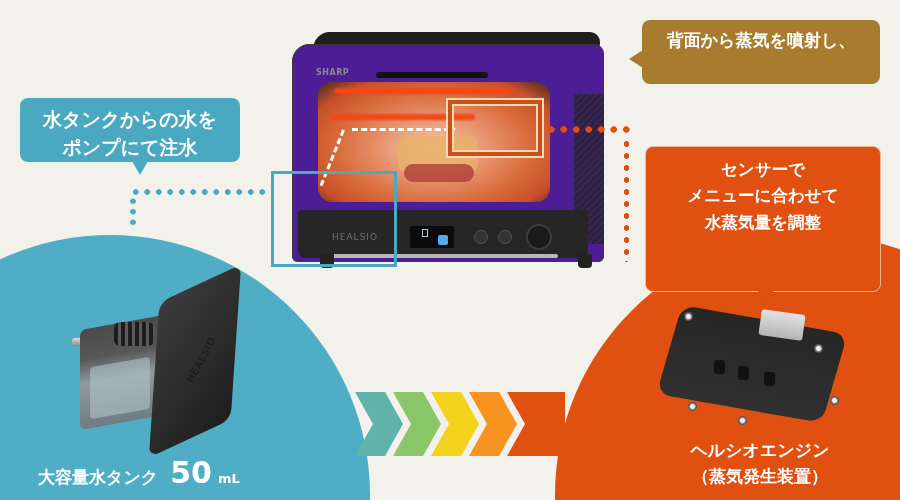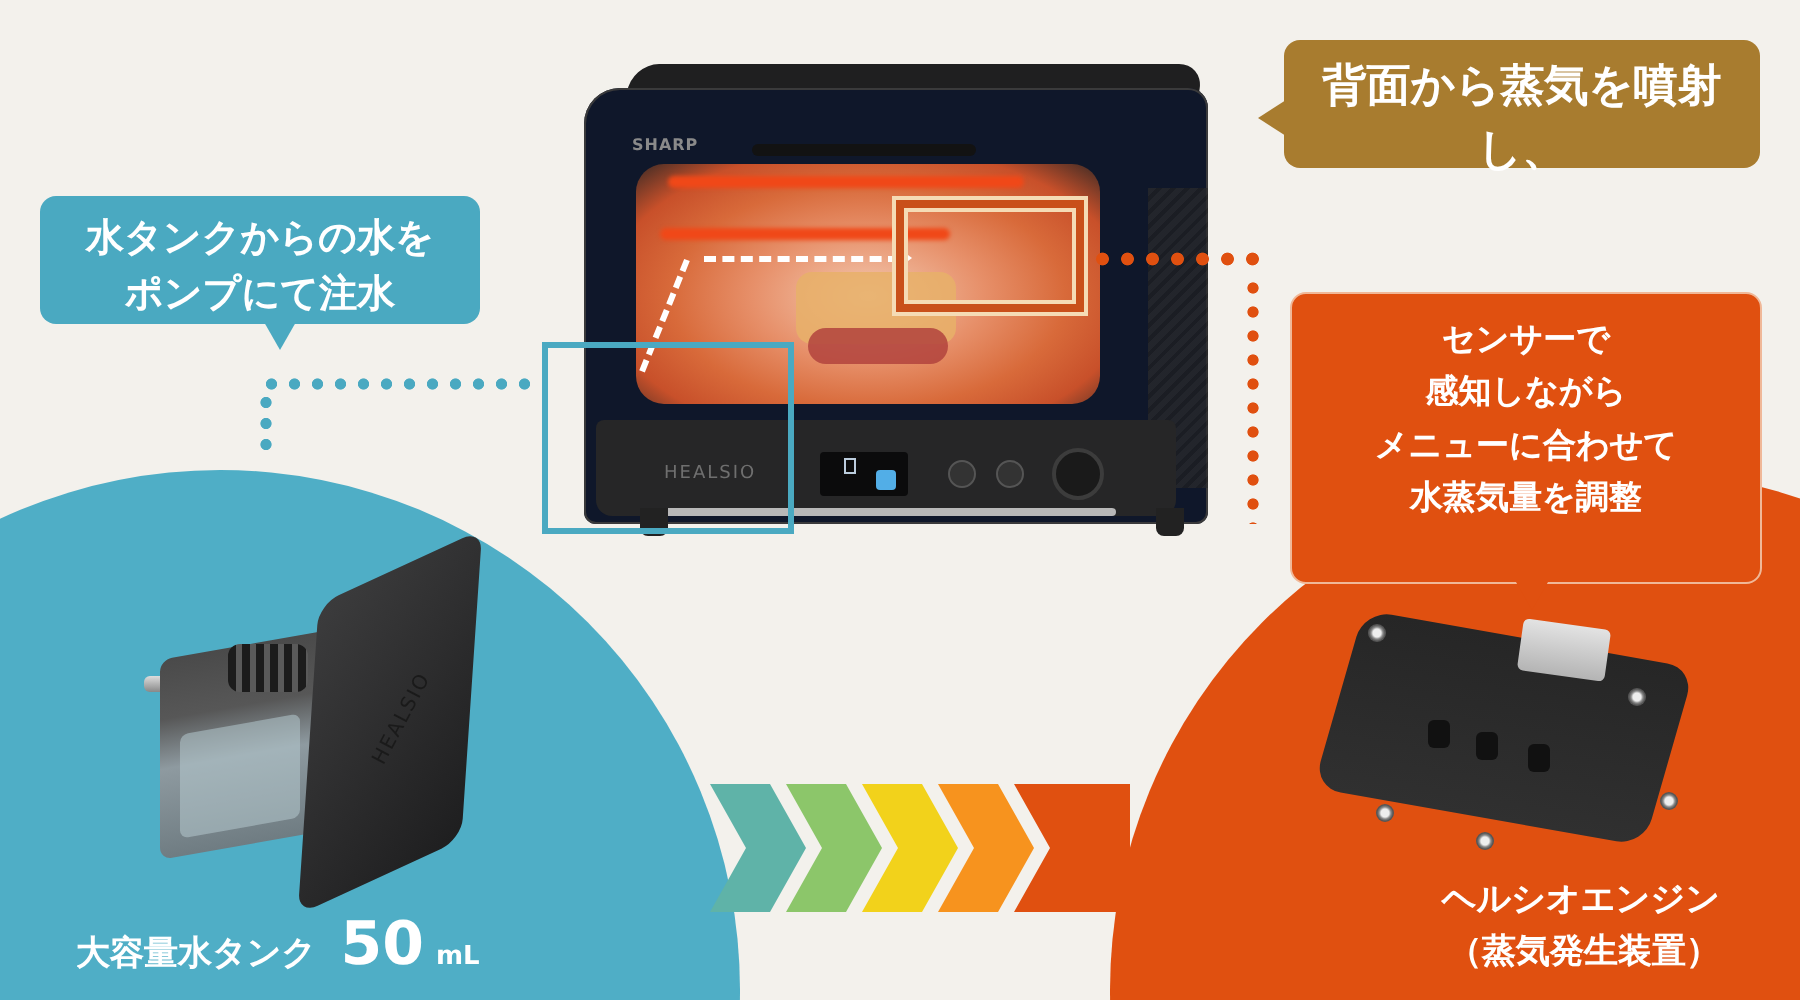--- a/index.html
+++ b/index.html
@@ -8,36 +8,36 @@
 
   
   .blob-left { position: absolute; left: -150px; top: 235px; width: 520px; height: 520px; border-radius: 50%; background: #4faec6; }
   .blob-right { position: absolute; left: 555px; top: 235px; width: 520px; height: 520px; border-radius: 50%; background: #e05010; }
 
   
   .chevrons { position: absolute; left: 355px; top: 392px; width: 210px; height: 64px; }
 
   
   .bubble { position: absolute; color: #fff; font-weight: bold; text-align: center; border-radius: 8px; line-height: 1.45; }
-  .bubble-gold { left: 642px; top: 20px; width: 238px; height: 64px; background: #a87c2f; font-size: 22px; padding-top: 8px; }
+  .bubble-gold { left: 642px; top: 20px; width: 238px; height: 64px; background: #a87c2f; font-size: 17px; padding-top: 8px; }
   .bubble-gold::before { content: ""; position: absolute; left: -13px; top: 30px; border-top: 9px solid transparent; border-bottom: 9px solid transparent; border-right: 14px solid #a87c2f; }
   .bubble-blue { left: 20px; top: 98px; width: 220px; height: 64px; background: #4aa9c1; font-size: 19px; padding-top: 8px; }
   .bubble-blue::after { content: ""; position: absolute; left: 112px; bottom: -13px; border-left: 8px solid transparent; border-right: 8px solid transparent; border-top: 14px solid #4aa9c1; }
   .bubble-orange { left: 645px; top: 146px; width: 236px; height: 146px; background: #e05010; border: 1px solid #f0b898; font-size: 16.5px; padding-top: 10px; line-height: 1.6; }
   .bubble-orange::after { content: ""; position: absolute; left: 112px; bottom: -14px; border-left: 8px solid transparent; border-right: 8px solid transparent; border-top: 14px solid #e05010; }
 
   
   .dots-blue-h { position: absolute; left: 130px; top: 189px; width: 140px; height: 6px; background-image: radial-gradient(circle, #4aa9c1 2.6px, transparent 3px); background-size: 11.5px 6px; background-repeat: repeat-x; }
   .dots-blue-v { position: absolute; left: 130px; top: 196px; width: 6px; height: 34px; background-image: radial-gradient(circle, #4aa9c1 2.6px, transparent 3px); background-size: 6px 10.5px; background-repeat: repeat-y; }
   .dots-orange-h { position: absolute; left: 545px; top: 126px; width: 86px; height: 7px; background-image: radial-gradient(circle, #e05010 3px, transparent 3.4px); background-size: 12.5px 7px; background-repeat: repeat-x; }
   .dots-orange-v { position: absolute; left: 623px; top: 138px; width: 7px; height: 124px; background-image: radial-gradient(circle, #e05010 2.6px, transparent 3px); background-size: 7px 12px; background-repeat: repeat-y; }
 
   
   .oven { position: absolute; left: 284px; top: 32px; width: 322px; height: 242px; }
-  .oven-body { position: absolute; left: 8px; top: 12px; width: 312px; height: 218px; background: #0f172a; border-radius: 18px 10px 6px 6px; box-shadow: inset 0 0 0 1px #3a3a3b; }
+  .oven-body { position: absolute; left: 8px; top: 12px; width: 312px; height: 218px; background: #4c1d95; border-radius: 18px 10px 6px 6px; box-shadow: inset 0 0 0 1px #3a3a3b; }
   .oven-top { position: absolute; left: 30px; top: 0; width: 286px; height: 22px; background: #1f1f20; border-radius: 14px 12px 0 0; transform: skewX(-8deg); }
   .oven-brand { position: absolute; left: 24px; top: 24px; font-size: 8px; color: #8a8a8a; font-weight: bold; letter-spacing: 0.5px; }
   .oven-handle { position: absolute; left: 84px; top: 28px; width: 112px; height: 6px; background: #121212; border-radius: 3px; }
   .oven-window { position: absolute; left: 26px; top: 38px; width: 232px; height: 120px; border-radius: 14px; background: radial-gradient(ellipse at 50% 55%, #f3c9b0 0%, #e7906a 35%, #d86a3a 60%, #c8502a 80%, #3a2a25 100%); }
   .heater1 { position: absolute; left: 42px; top: 44px; width: 178px; height: 6px; background: #f04818; border-radius: 3px; filter: blur(1px); }
   .heater2 { position: absolute; left: 38px; top: 70px; width: 145px; height: 6px; background: #f04818; border-radius: 3px; filter: blur(1px); }
   .toast { position: absolute; left: 106px; top: 92px; width: 80px; height: 36px; background: #e8b069; border-radius: 8px; opacity: 0.85; }
   .ham { position: absolute; left: 112px; top: 120px; width: 70px; height: 18px; background: #b2433d; border-radius: 10px; opacity: 0.85; }
   .steam-arrow-v { position: absolute; left: 50px; top: 86px; width: 3px; height: 60px; border-left: 3px dashed #fff; transform: rotate(22deg); transform-origin: top; }
   .steam-arrow-h { position: absolute; left: 60px; top: 84px; width: 98px; height: 3px; border-top: 3px dashed #fff; }
@@ -77,21 +77,21 @@
   .engine-nozzle.n1 { left: 64px; }
   .engine-nozzle.n2 { left: 88px; top: 66px; }
   .engine-nozzle.n3 { left: 114px; top: 72px; }
   .engine-screw { position: absolute; width: 9px; height: 9px; border-radius: 50%; background: radial-gradient(circle, #eee 0 2px, #888 3px, #555 4px); }
 
   
   .label { position: absolute; color: #fff; font-weight: bold; }
   .tank-label { left: 38px; top: 455px; font-size: 17px; display: flex; align-items: baseline; gap: 12px; }
   .tank-num { font-size: 30px; }
   .tank-unit { font-size: 13px; margin-left: 6px; }
-  .engine-label { left: 660px; top: 438px; width: 200px; font-size: 17px; text-align: right; line-height: 1.5; }
+  .engine-label { left: 660px; top: 438px; width: 200px; font-size: 17px; text-align: center; line-height: 1.5; }
 </style>
 </head>
 <body>
 
 <div class="stage">
 
   <div class="blob-left"></div>
   <div class="blob-right"></div>
 
   <svg class="chevrons" viewBox="0 0 210 64">
@@ -142,21 +142,20 @@
 
   <div class="bubble bubble-gold">
     <div>背面から蒸気を噴射し、</div>
   </div>
   <div class="bubble bubble-blue">
     <div>水タンクからの水を</div>
     <div>ポンプにて注水</div>
   </div>
   <div class="bubble bubble-orange">
     <div>センサーで</div>
-    <div>感知しながら</div>
     <div>メニューに合わせて</div>
     <div>水蒸気量を調整</div>
   </div>
 
   <div class="tank">
     <div class="tank-pin"></div>
     <div class="tank-body"></div>
     <div class="tank-window"></div>
     <div class="tank-grill"></div>
     <div class="tank-face"></div>

